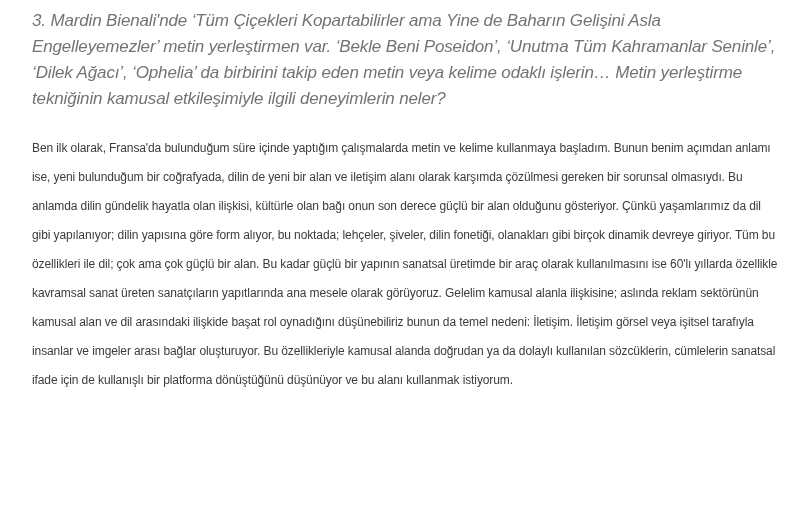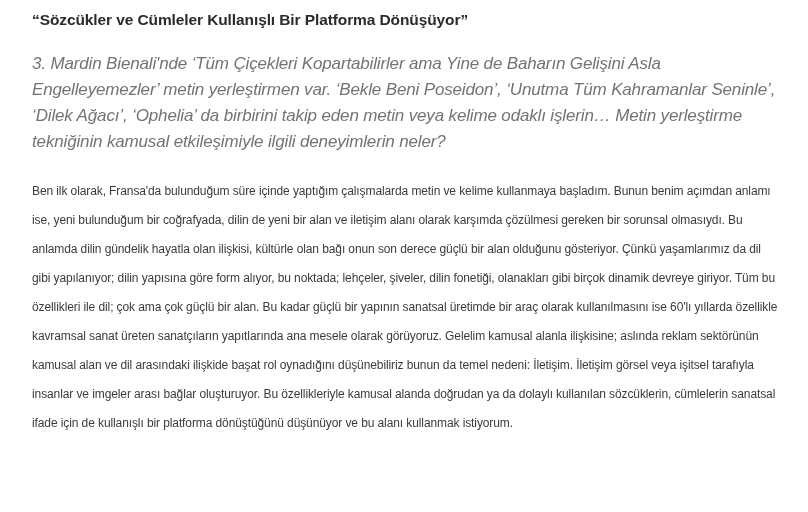--- a/index.html
+++ b/index.html
@@ -45,16 +45,15 @@
     color: #3b3b3b;
     margin: 0;
     text-align: left;
     letter-spacing: -0.1px;
   }
 </style>
 </head>
 <body>
 
 <div class="page">
-  <h1 class="heading">“Sözcükler ve Cümleler Kullanışlı Bir Platforma Dönüşüyor”</h1>
   <p class="question">3. Mardin Bienali'nde ‘Tüm Çiçekleri Kopartabilirler ama Yine de Baharın Gelişini Asla Engelleyemezler’ metin yerleştirmen var. ‘Bekle Beni Poseidon’, ‘Unutma Tüm Kahramanlar Seninle’, ‘Dilek Ağacı’, ‘Ophelia’ da birbirini takip eden metin veya kelime odaklı işlerin… Metin yerleştirme tekniğinin kamusal etkileşimiyle ilgili deneyimlerin neler?</p>
   <p class="answer">Ben ilk olarak, Fransa'da bulunduğum süre içinde yaptığım çalışmalarda metin ve kelime kullanmaya başladım. Bunun benim açımdan anlamı ise, yeni bulunduğum bir coğrafyada, dilin de yeni bir alan ve iletişim alanı olarak karşımda çözülmesi gereken bir sorunsal olmasıydı. Bu anlamda dilin gündelik hayatla olan ilişkisi, kültürle olan bağı onun son derece güçlü bir alan olduğunu gösteriyor. Çünkü yaşamlarımız da dil gibi yapılanıyor; dilin yapısına göre form alıyor, bu noktada; lehçeler, şiveler, dilin fonetiği, olanakları gibi birçok dinamik devreye giriyor. Tüm bu özellikleri ile dil; çok ama çok güçlü bir alan. Bu kadar güçlü bir yapının sanatsal üretimde bir araç olarak kullanılmasını ise 60'lı yıllarda özellikle kavramsal sanat üreten sanatçıların yapıtlarında ana mesele olarak görüyoruz. Gelelim kamusal alanla ilişkisine; aslında reklam sektörünün kamusal alan ve dil arasındaki ilişkide başat rol oynadığını düşünebiliriz bunun da temel nedeni: İletişim. İletişim görsel veya işitsel tarafıyla insanlar ve imgeler arası bağlar oluşturuyor. Bu özellikleriyle kamusal alanda doğrudan ya da dolaylı kullanılan sözcüklerin, cümlelerin sanatsal ifade için de kullanışlı bir platforma dönüştüğünü düşünüyor ve bu alanı kullanmak istiyorum.</p>
 </div>
 
 </body></html>

